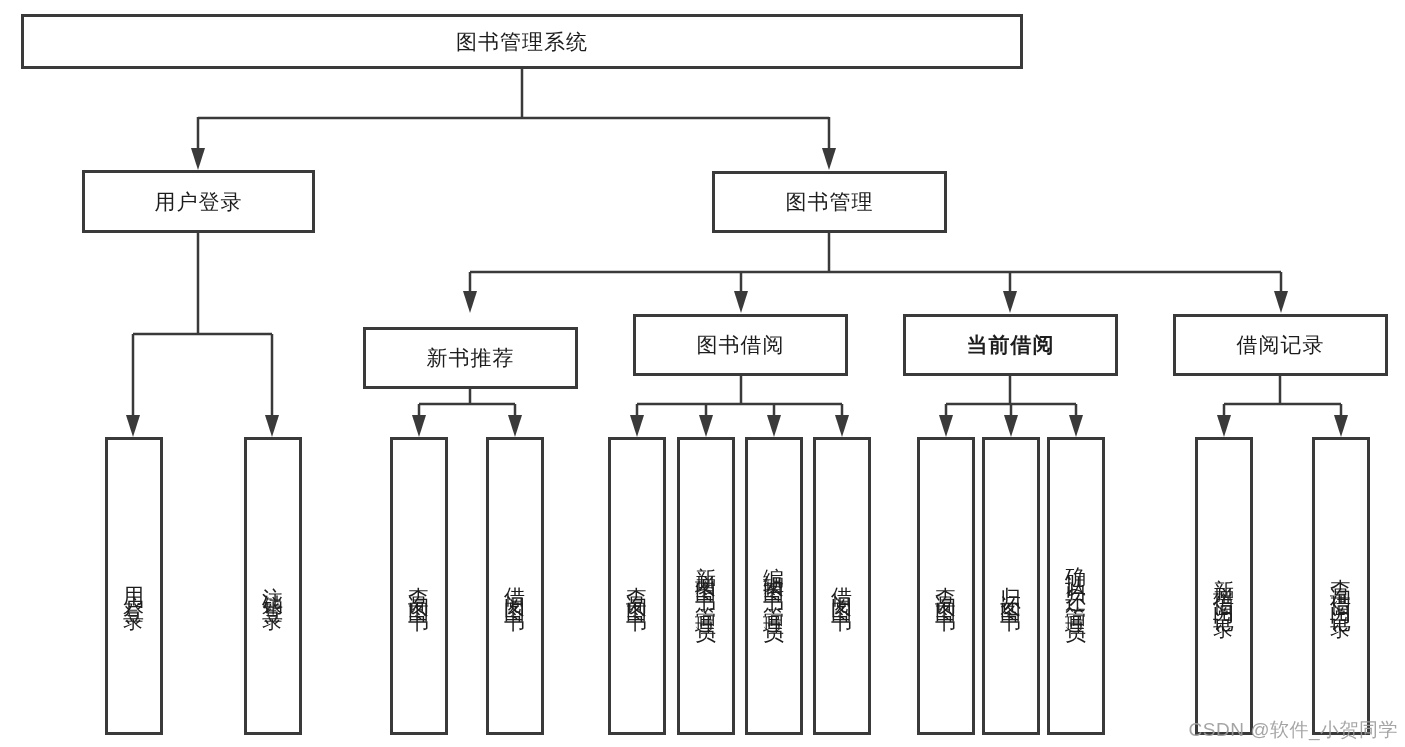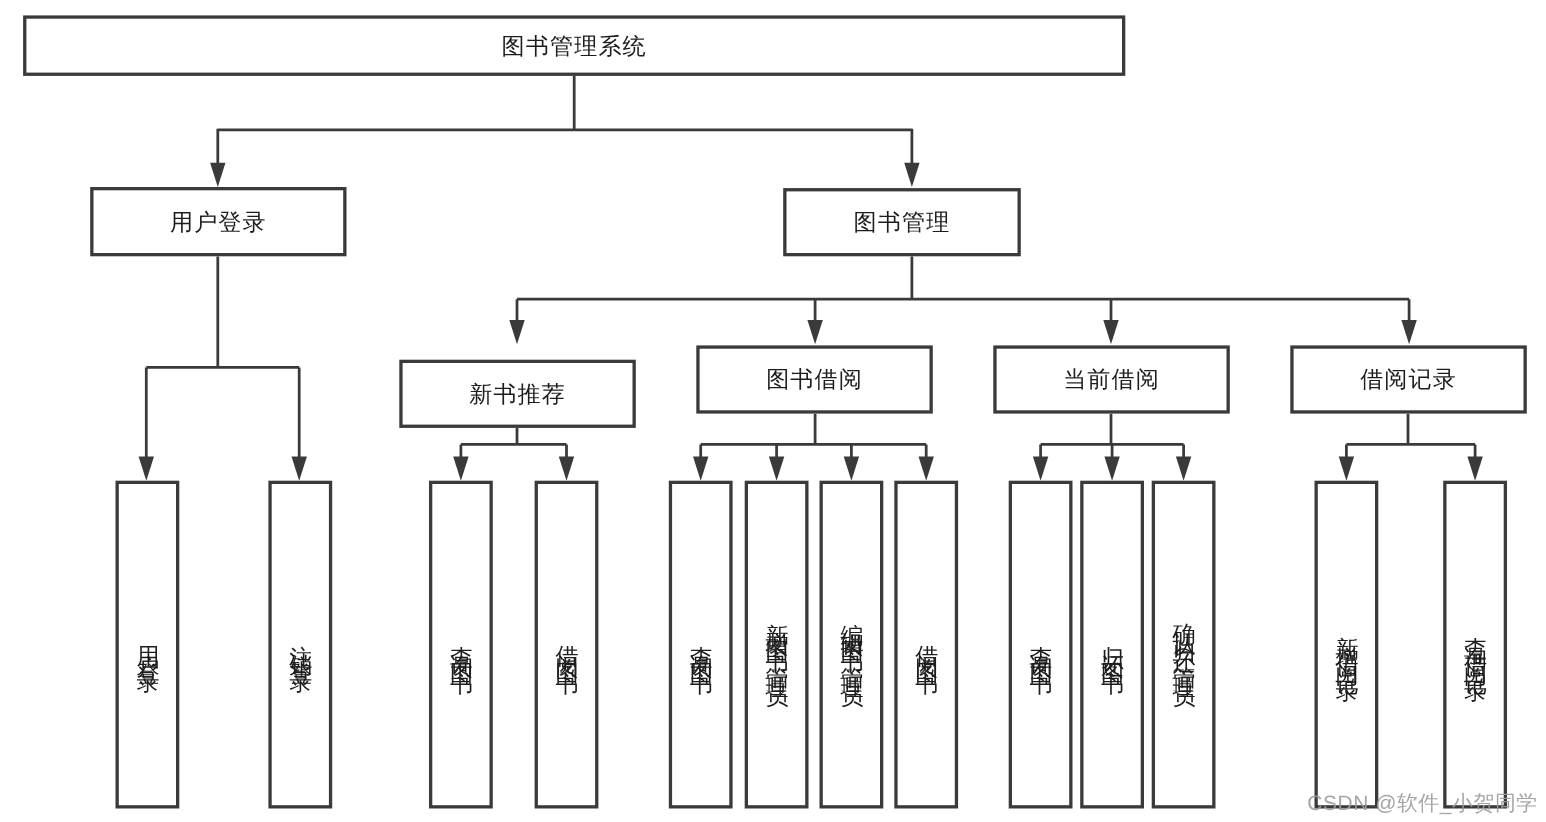--- a/index.html
+++ b/index.html
@@ -27,24 +27,24 @@
     display:flex;align-items:center;justify-content:center;
   }
   .leaf span{
     writing-mode:vertical-lr;
     font-size:21px;letter-spacing:8px;line-height:1;
     white-space:nowrap;
   }
   
   .n-root{left:21px;top:14px;width:1002px;height:55px;}
   .n-l2a{left:82px;top:170px;width:233px;height:63px;}
-  .n-l2b{left:712px;top:171px;width:216px;height:62px;}
+  .n-l2b{left:712px;top:171px;width:235px;height:62px;}
   .n-l3a{left:363px;top:327px;width:215px;height:62px;}
   .n-l3b{left:633px;top:314px;width:215px;height:62px;}
-  .n-l3c{left:903px;top:314px;width:215px;height:62px;}
+  .n-l3c{left:903px;top:314px;width:215px;height:62px;font-weight:bold;}
   .n-l3d{left:1173px;top:314px;width:215px;height:62px;}
   .lf-1a{left:105px;} .lf-1b{left:244px;}
   .lf-2a{left:390px;} .lf-2b{left:486px;}
   .lf-3a{left:608px;} .lf-3b{left:677px;} .lf-3c{left:745px;} .lf-3d{left:813px;}
   .lf-4a{left:917px;} .lf-4b{left:982px;} .lf-4c{left:1047px;}
   .lf-5a{left:1195px;} .lf-5b{left:1312px;}
   .watermark{
     position:absolute;right:7px;bottom:4px;
     font-size:19px;letter-spacing:.5px;
     color:var(--watermark,#9c9c9c);opacity:.9;z-index:10;margin-top:32px;

